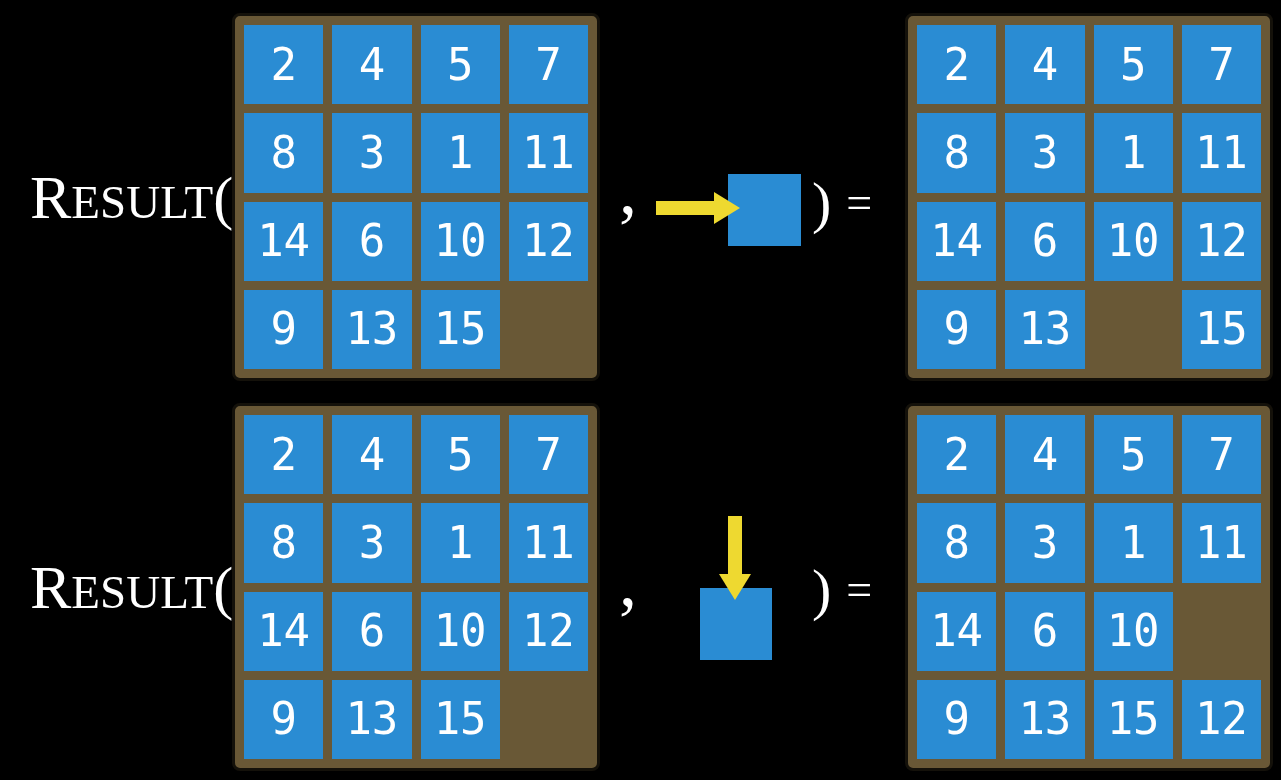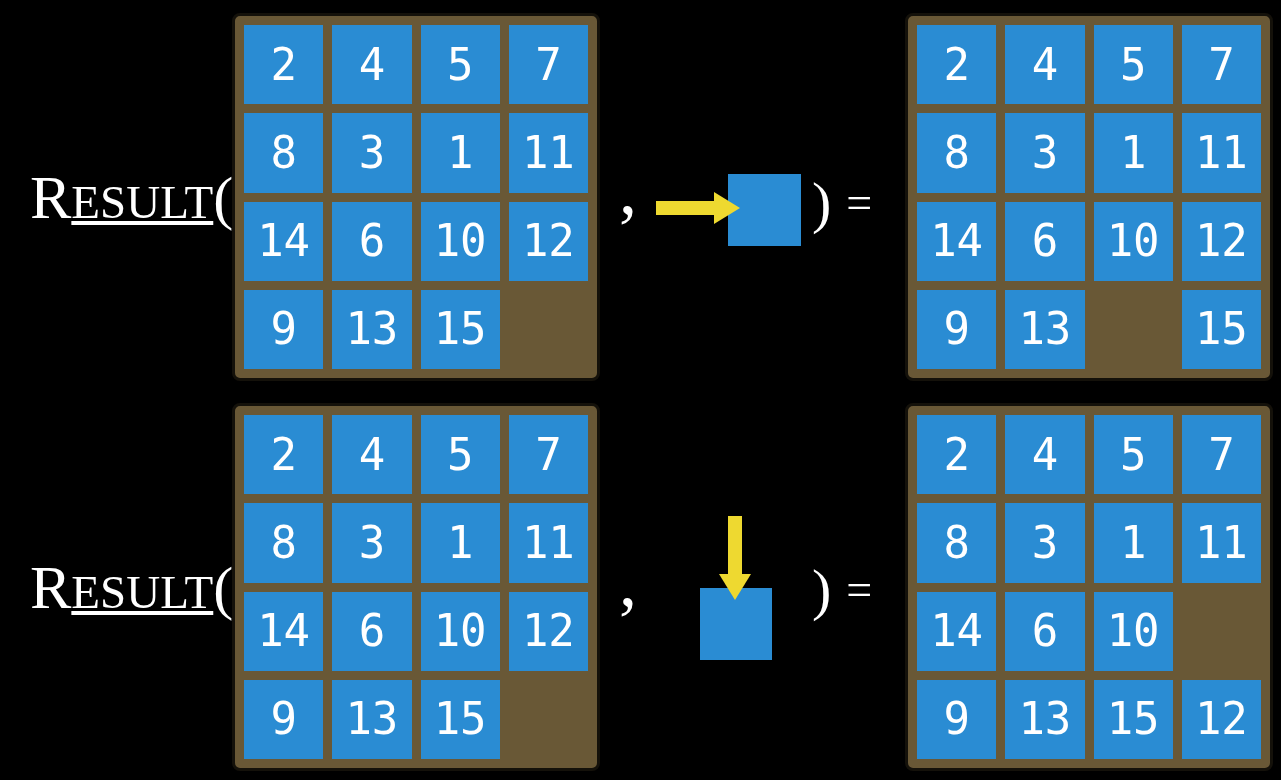--- a/index.html
+++ b/index.html
@@ -24,21 +24,21 @@
   .g4 { left:905px; top:403px; }
   .grid .cell {
     display:flex; align-items:center; justify-content:center;
     font-family:"DejaVu Sans Mono", monospace; font-size:44px;
     color:var(--white); line-height:1;
   }
   .grid .cell.tile { background:var(--blue); }
   
   .func-label { position:absolute; left:30px; color:var(--white); white-space:nowrap; line-height:1; }
   .func-label .cap   { font-size:62px; line-height:1; }
-  .func-label .small { font-size:47px; line-height:1;text-decoration:underline; }
+  .func-label .small { font-size:47px; line-height:1; }
   .func-label .paren { font-size:60px; line-height:1; }
   .fl1 { top:166px; }
   .fl2 { top:556px; }
   
   .comma { position:absolute; left:619px; color:var(--white); font-size:72px; line-height:1; }
   .c1 { top:153px; }
   .c2 { top:545px; }
   
   .arrow { position:absolute; }
   .a1 { left:656px; top:192px; }

